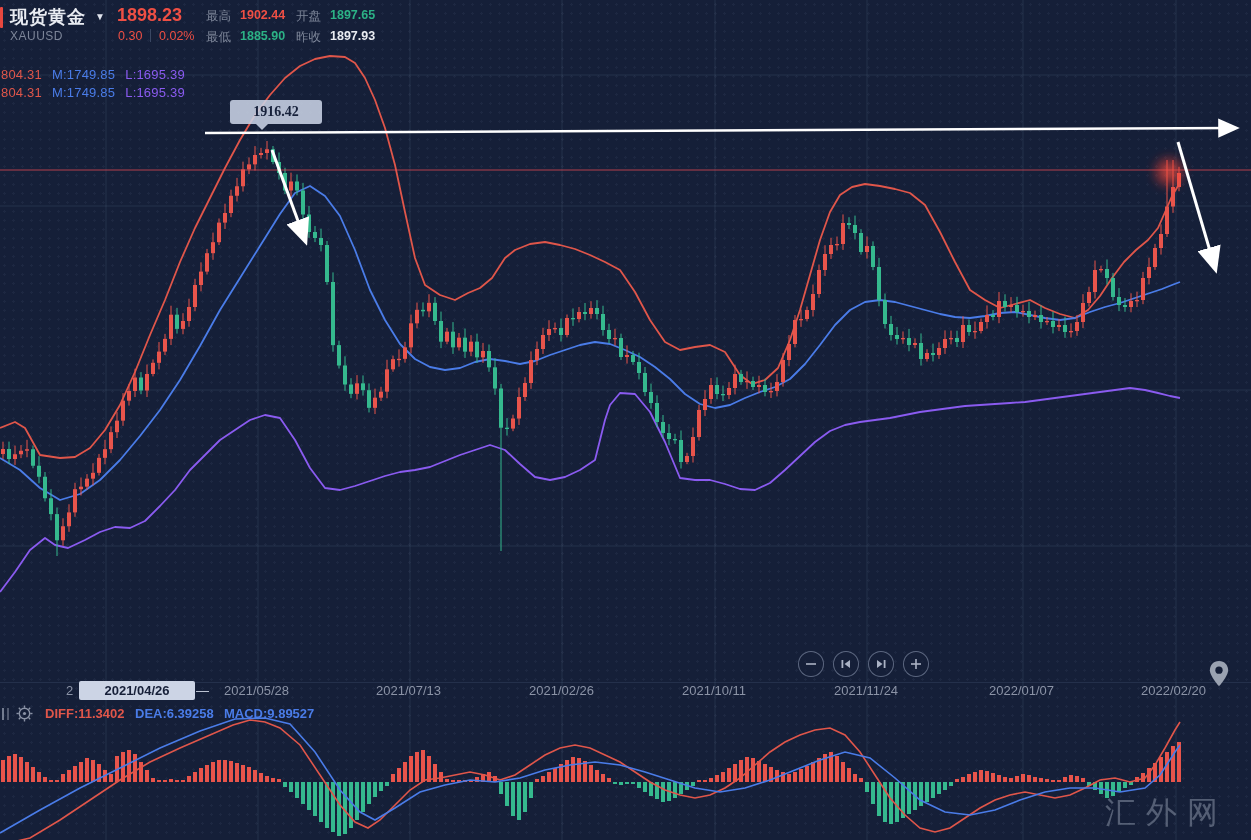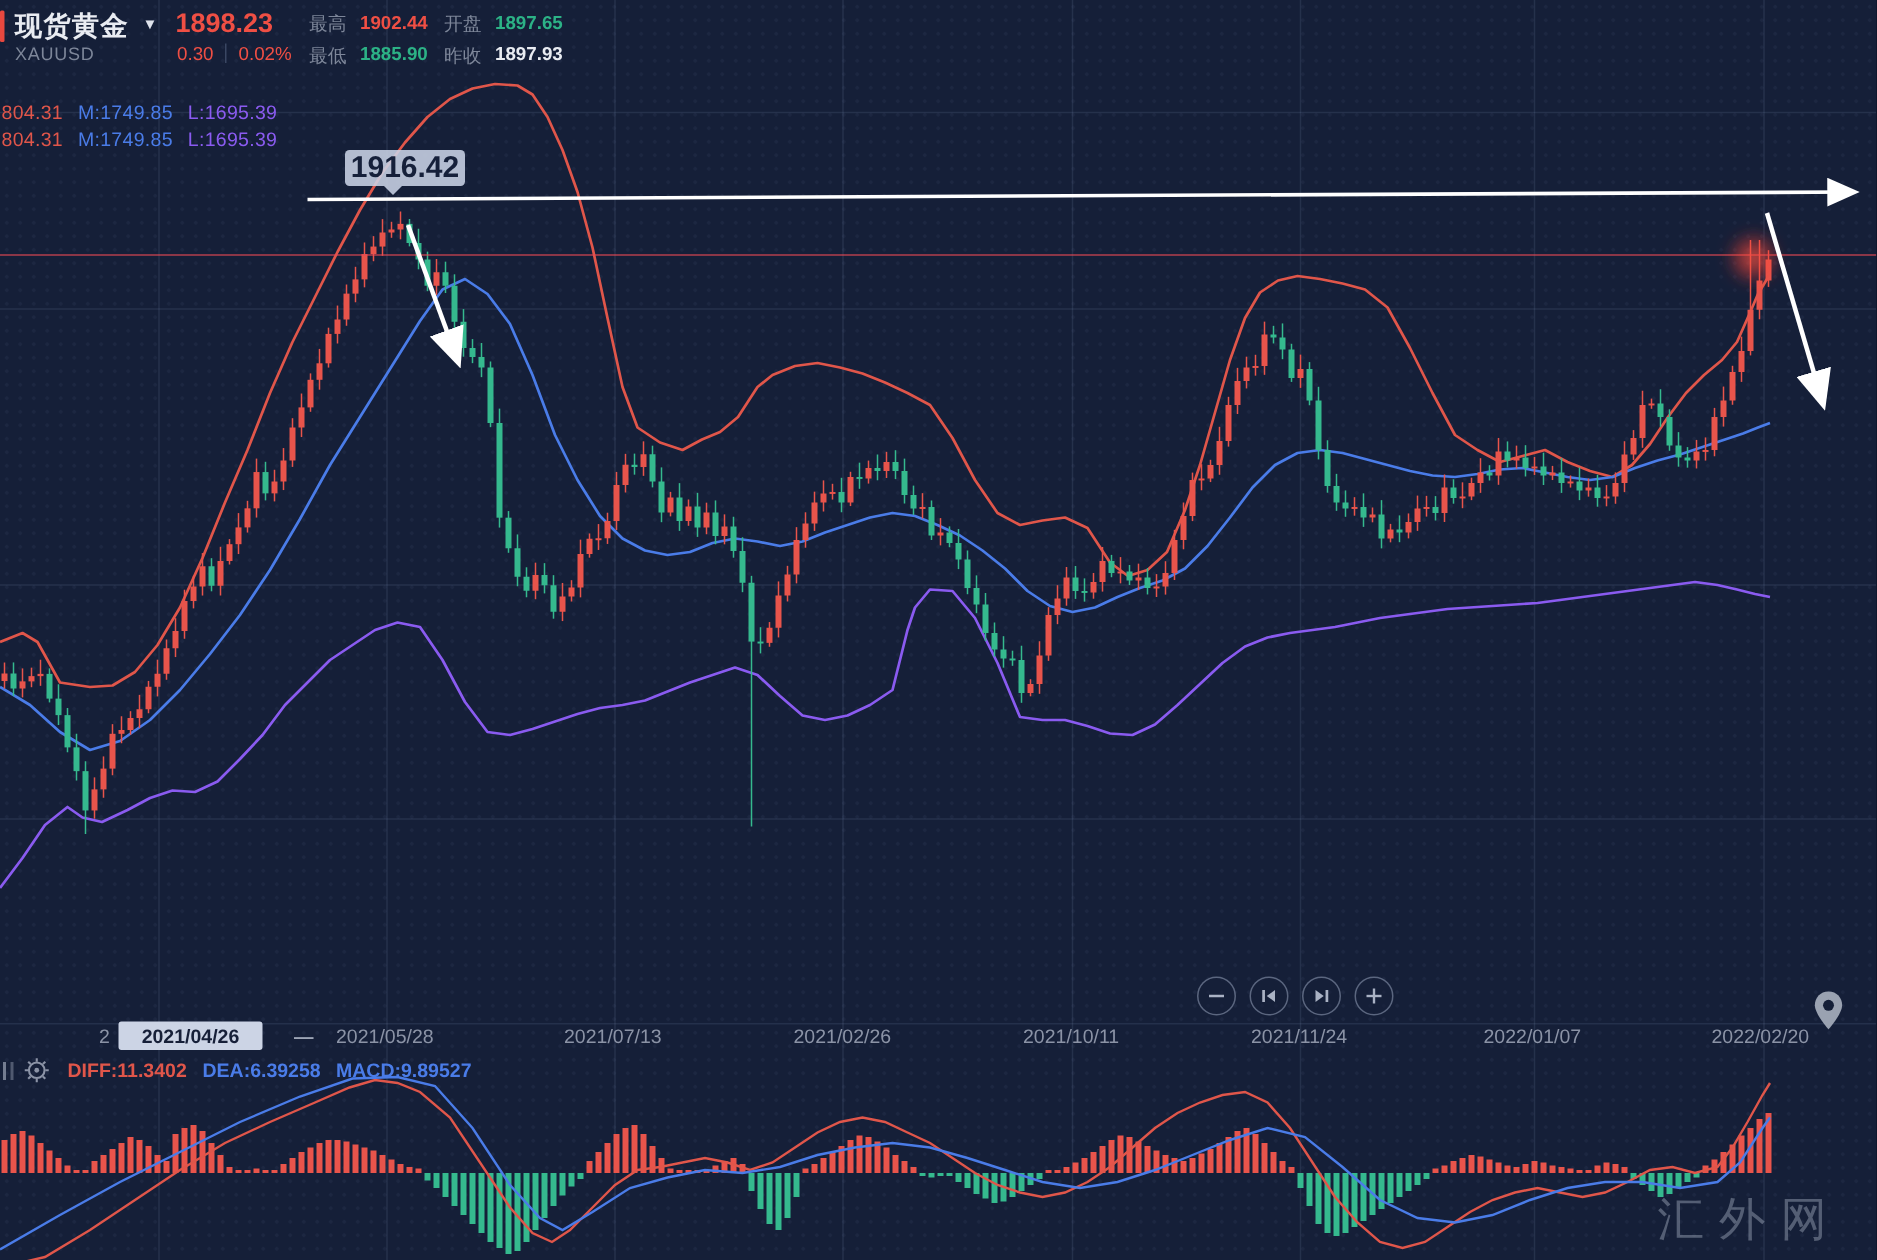--- a/index.html
+++ b/index.html
@@ -22,34 +22,34 @@
   .px-chg{left:118px;top:29px;font-size:12.5px;color:#ef4f44;}
   .px-div{left:150px;top:29px;width:1px;height:13px;background:#3a4763;}
   .px-pct{left:159px;top:29px;font-size:12.5px;color:#ef4f44;}
   .stat-lab{font-size:12.5px;color:#7d8699;text-align:right;}
   .stat-val{font-size:12.5px;font-weight:bold;}
   .c-red{color:#ef4f44;text-align:center;} .c-green{color:#2cb286;} .c-white{color:#e9ecf2;}
   
   .ind-row{left:1px;font-size:13px;letter-spacing:.2px;white-space:nowrap;}
   .ind-h{color:#e0564a;} .ind-m{color:#4a7ce8;margin-left:10px;} .ind-l{color:#8a5bf0;margin-left:10px;}
   
-  .callout{left:230px;top:100px;width:80px;height:24px;background:rgba(202,211,229,0.88);
-    border-radius:3px;text-align:center;line-height:24px;font-size:20px;font-weight:bold;color:#16203a;}
+  .callout{left:230px;top:100px;width:92px;height:24px;background:rgba(202,211,229,0.88);
+    border-radius:3px;text-align:center;line-height:24px;font-size:14px;font-weight:bold;color:#16203a;font-family:Liberation Serif, serif;}
   .callout:after{content:"";position:absolute;left:26px;top:24px;border:6px solid rgba(0,0,0,0);
     border-top-color:rgba(202,211,229,0.88);}
   
   .ohlc{left:2px;top:571px;font-size:13px;color:#c9cedb;line-height:18px;white-space:nowrap;}
   
   .ctl{width:24px;height:24px;border:1.5px solid rgba(150,162,185,0.55);border-radius:50%;
     background:rgba(21,31,56,0.55);top:651px;display:flex;align-items:center;justify-content:center;cursor:pointer;}
   .ctl svg{display:block;}
   
   .axis-line{left:0;top:682px;width:1251px;height:1px;background:rgba(150,170,210,0.12);}
   .tick{top:683px;font-size:13px;color:#8b93a6;white-space:nowrap;}
-  .sel-date{left:79px;top:681px;width:96px;height:19px;background:#ccd4e5;border-radius:2px;
+  .sel-date{left:79px;top:681px;width:116px;height:19px;background:#ccd4e5;border-radius:2px;
     color:#161f38;font-size:13px;font-weight:bold;text-align:center;line-height:19px;}
   .sel-dash{left:196px;top:683px;font-size:13px;color:#cfd6e4;}
   
   .macd-frag{left:2px;top:708px;width:2px;height:12px;background:#8b93a6;opacity:.8;}
   .macd-frag2{left:7px;top:708px;width:2px;height:12px;background:#8b93a6;opacity:.5;}
   .macd-lab{top:706px;font-size:13px;font-weight:bold;white-space:nowrap;}
   .watermark{left:1105px;top:792px;font-size:31px;letter-spacing:10px;color:rgba(148,158,175,0.5);text-align:right;}
 </style>
 </head>
 <body>

